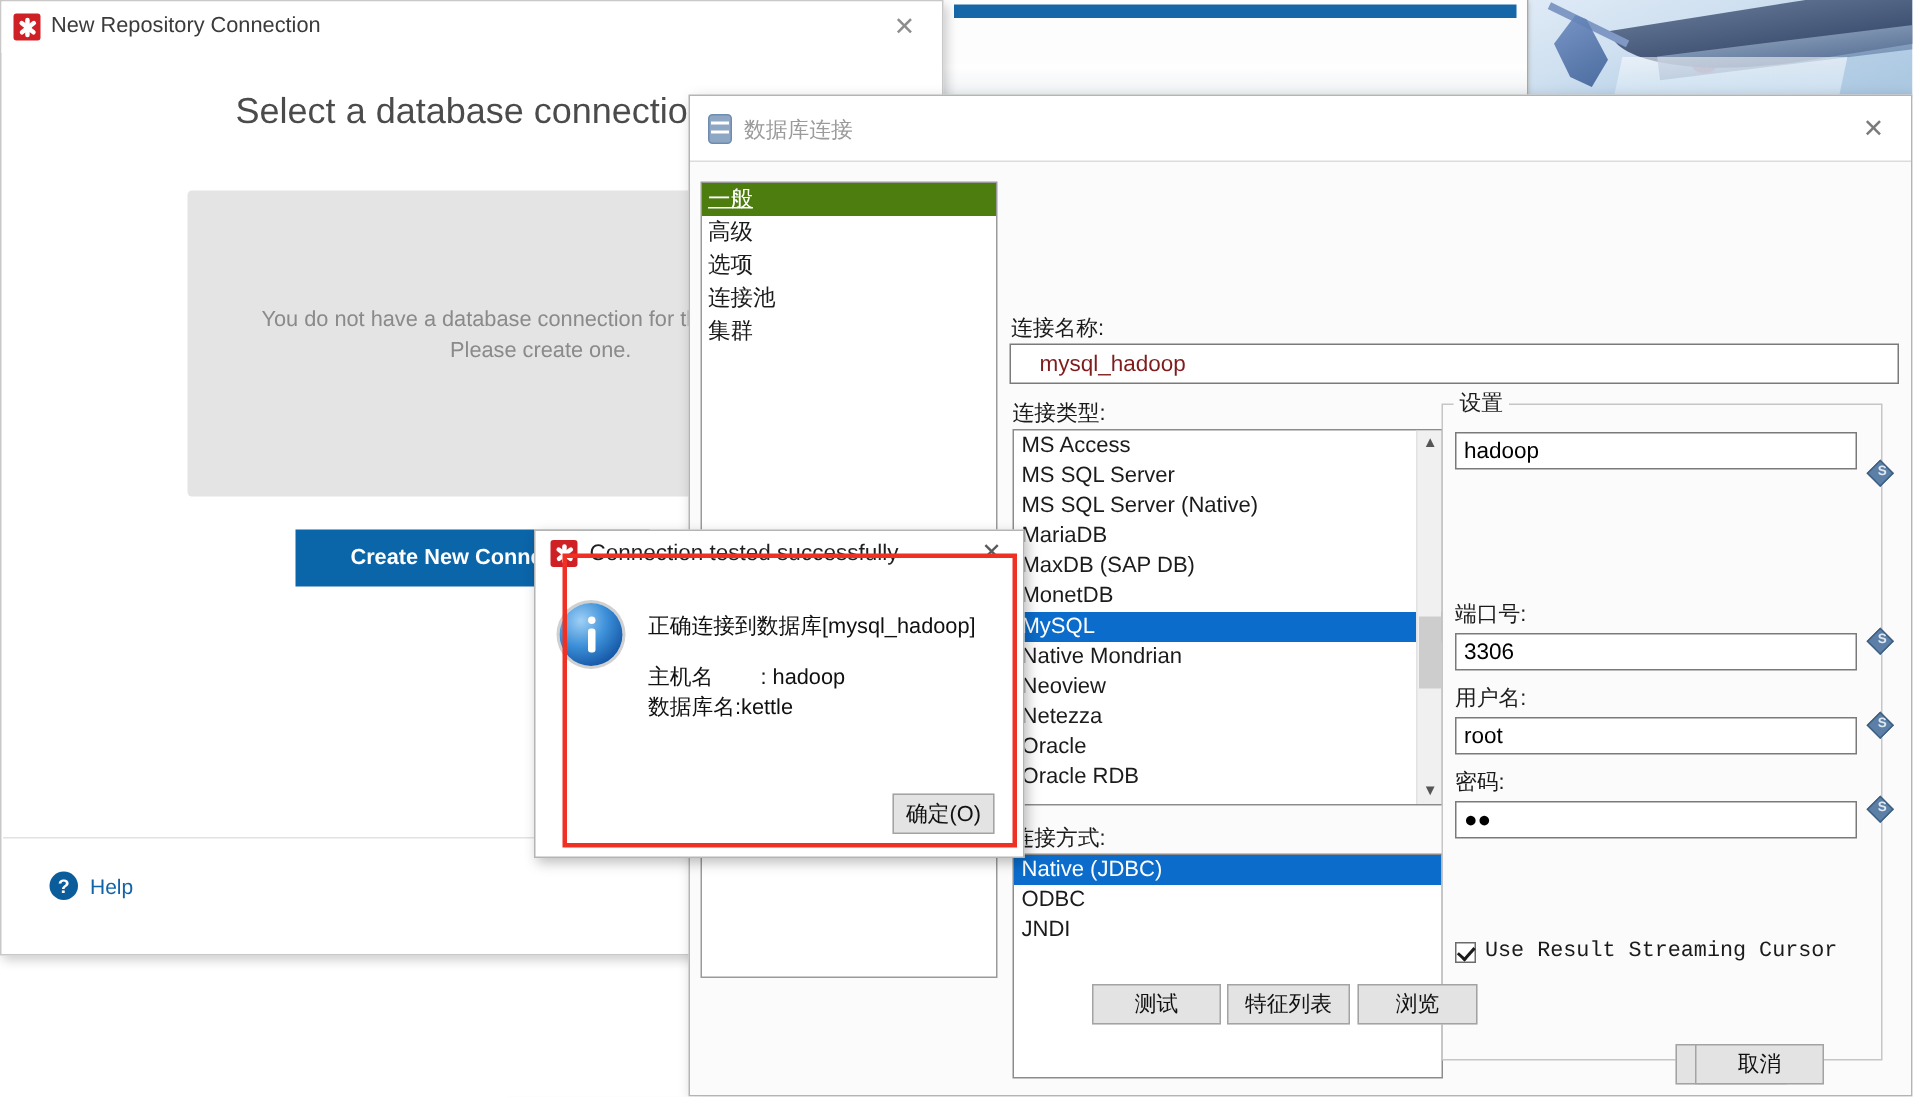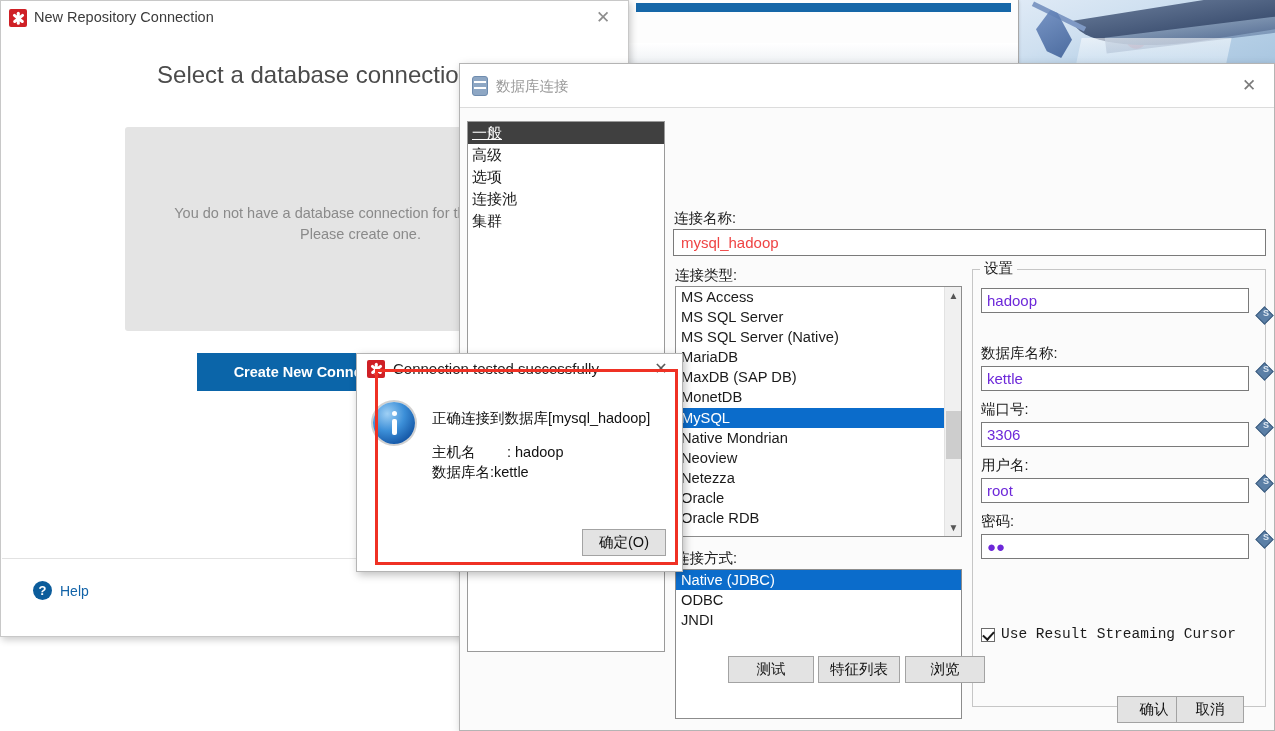--- a/index.html
+++ b/index.html
@@ -167,32 +167,32 @@
   }
 
   
   #category-list {
     position: absolute; left: 7px; top: 57px; width: 198px; height: 531px;
     background: #ffffff; border: 1px solid #9a9a9a; padding: 0;
   }
   #category-list .cat-item {
     font-size: 15px; color: #1b1b1b; padding: 1px 4px 2px 4px; line-height: 19px;
   }
-  #category-list .cat-item.selected { background: #404040; color: #ffffff; text-decoration: underline; }
+  #category-list .cat-item.selected { background: #4d7c0f; color: #ffffff; text-decoration: underline; }
 
   
   #right-pane {
     position: absolute; left: 213px; top: 57px; right: 8px; bottom: 80px;
   }
   .fld-label { font-size: 14.5px; color: #1b1b1b; margin-bottom: 3px; }
   #conn-name-label { position:absolute; left:1px; top:88px; }
   #conn-name-input {
     position: absolute; left: 0px; top: 108px; width: 593px; height: 27px;
     border: 1px solid #7a7a7a; background: #ffffff;
-    font-size: 15px; color: #ef4444; padding: 0 7px; font-family: inherit;
+    font-size: 15px; color: #7f1d1d; padding: 0 19px; font-family: inherit;
   }
 
   #conn-type-label { position:absolute; left:2px; top:145px; }
   #conn-type-list {
     position: absolute; left: 2px; top: 165px; width: 287px; height: 251px;
     border: 1px solid #8c8c8c; background: #ffffff; overflow: hidden;
   }
   #conn-type-list .opt {
     font-size: 14.7px; color: #1b1b1b; line-height: 20.1px; padding-left: 5px;
     white-space: nowrap;
@@ -218,32 +218,32 @@
     position: absolute; left: 2px; top: 448px; width: 287px; height: 150px;
     border: 1px solid #8c8c8c; background: #ffffff; overflow: hidden;
   }
   #access-list .opt {
     font-size: 14.7px; color: #1b1b1b; line-height: 20px; padding-left: 5px;
   }
   #access-list .opt.selected { background: #0b6ccb; color: #ffffff; }
 
   
   #settings-group {
-    position: absolute; left: 299px; top: 148px; width: 294px; height: 438px;
+    position: absolute; left: 288px; top: 148px; width: 294px; height: 438px;
     border: 1px solid #c6c6c6; background: transparent;
   }
   #settings-legend {
     position: absolute; left: 7px; top: -11px; background: #fbfbfb; padding: 0 4px;
     font-size: 14.5px; color: #1b1b1b;
   }
   .set-row { position: absolute; left: 8px; width: 278px; }
   .set-row .lbl { font-size: 14.5px; color: #1b1b1b; display:block; margin-bottom: 3px; }
   .set-row input {
     width: 268px; height: 25px; border: 1px solid #7a7a7a; background:#ffffff;
-    font-size: 15px; color:#6d28d9; padding: 0 5px; font-family: inherit;
+    font-size: 15px; color:#000000; padding: 0 5px; font-family: inherit;
   }
   .var-diamond {
     position: absolute; right: -12px; top: 21px; width: 13px; height: 13px;
     background: #5b7fa6; transform: rotate(45deg);
     border: 1px solid #3f5f81;
   }
   .var-diamond::after {
     content:"S"; position:absolute; left:2px; top:-2px; transform: rotate(-45deg);
     font-size: 9px; color:#dfe8f2; font-weight: bold;
   }
@@ -262,21 +262,21 @@
 
   
   .btn {
     background: #e3e3e3; border: 1px solid #a3a3a3; font-size: 14.5px; color:#111;
     font-family: inherit; cursor: default; padding: 0;
   }
   #btn-test    { position:absolute; left:728px; top:656px; width:86px; height:27px; }
   #btn-feature { position:absolute; left:818px; top:656px; width:82px; height:27px; }
   #btn-browse  { position:absolute; left:905px; top:656px; width:80px; height:27px; }
   #btn-ok      { position:absolute; left:1117px; top:696px; width:74px; height:27px; }
-  #btn-cancel  { position:absolute; left:1176px; top:696px; width:68px; height:27px; }
+  #btn-cancel  { position:absolute; left:1130px; top:696px; width:86px; height:27px; }
 
   
   #msg-window {
     position: absolute; left: 356px; top: 353px; width: 327px; height: 219px;
     background: #ffffff;
     border: 1px solid #b4b4b4;
     box-shadow: 2px 3px 8px rgba(0,0,0,.25);
   }
   #msg-redbox {
     position: absolute; left: 18px; top: 15px; width: 303px; height: 196px;
@@ -305,21 +305,21 @@
     background:#ffffff; border-radius:2px;
   }
   #msg-body {
     position: absolute; left: 75px; top: 54px; right: 18px;
     font-size: 14.5px; color: #111; line-height: 20px;
   }
   #msg-line1 { margin-bottom: 14px; }
   .msg-kv { display: flex; }
   .msg-kv .k { width: 75px; }
   #msg-ok {
-    position: absolute; left: 225px; top: 175px; width: 84px; height: 27px;
+    position: absolute; left: 238px; top: 175px; width: 68px; height: 27px;
   }
 </style>
 </head>
 <body>
 
 <div id="desktop">
   <div class="wallpaper">
     <div class="wp-roof"></div>
     <div class="wp-roof2"></div>
     <div class="wp-pole"></div>
@@ -410,25 +410,20 @@
     </div>
 
     <div id="settings-group">
       <div id="settings-legend">设置</div>
 
       <div class="set-row" style="top:18px">
         <input type="text" value="hadoop" style="">
         <span class="var-diamond"></span>
       </div>
 
-      <div class="set-row" style="top:74px">
-        <span class="lbl">数据库名称:</span>
-        <input type="text" value="kettle" style="">
-        <span class="var-diamond"></span>
-      </div>
 
       <div class="set-row" style="top:130px">
         <span class="lbl">端口号:</span>
         <input type="text" value="3306" style="">
         <span class="var-diamond"></span>
       </div>
 
       <div class="set-row" style="top:186px">
         <span class="lbl">用户名:</span>
         <input type="text" value="root" style="">

